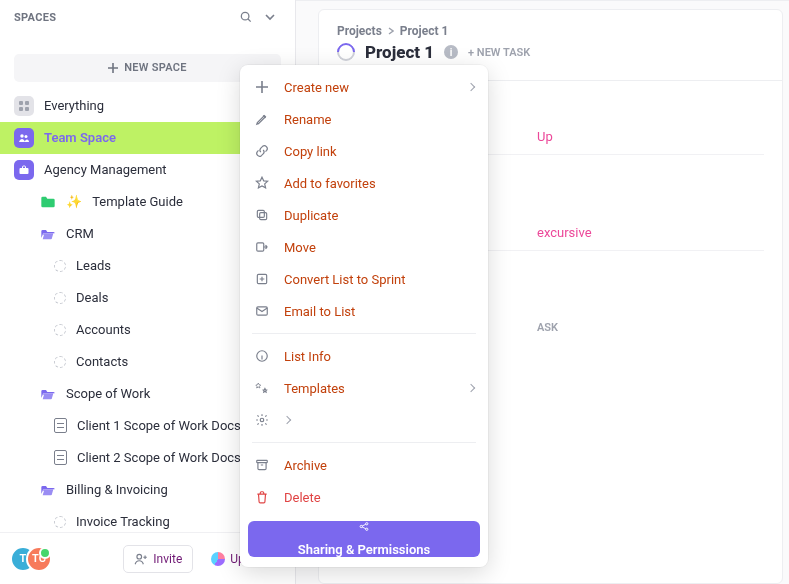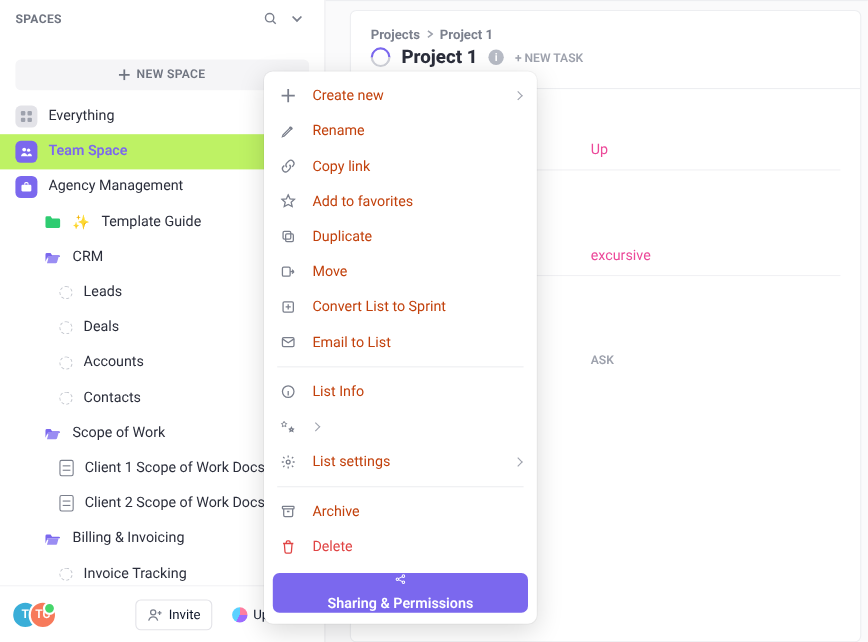--- a/index.html
+++ b/index.html
@@ -163,21 +163,21 @@
   .pill-btn {
     height: 28px;
     border: 1px solid #e3e3e8;
     border-radius: 5px;
     background: #fff;
     display: flex;
     align-items: center;
     gap: 5px;
     padding: 0 10px;
     font-size: 12px;
-    color: #0f172a;
+    color: #701a75;
     cursor: pointer;
   }
   .pill-btn.upgrade { border: none; }
   .brand-dot {
     width: 14px; height: 14px;
     border-radius: 50%;
     background: conic-gradient(#ff7fa1 0 90deg, #9c6cff 90deg 210deg, #5ad1ff 210deg 360deg);
     display: inline-block;
   }
   
@@ -549,30 +549,30 @@
         </span>
       <span class="label">List Info</span>
     </div>
     <div class="menu-item">
       <span class="menu-ico">
           <svg width="14" height="14" viewBox="0 0 24 24" fill="none" stroke="currentColor" stroke-width="2">
             <path d="M6 3l2 4 4 1-3 3 1 4-4-2-4 2 1-4-3-3 4-1 2-4z" transform="scale(0.7) translate(2,2)"></path>
             <path d="M17 13l1 2 2 .5-1.5 1.5.5 2-2-1-2 1 .5-2L14 15.5l2-.5 1-2z"></path>
           </svg>
         </span>
+      <span class="label">Templates</span>
       <span class="chevron-r"></span>
     </div>
     <div class="menu-item">
       <span class="menu-ico">
           <svg width="14" height="14" viewBox="0 0 24 24" fill="none" stroke="currentColor" stroke-width="2">
             <circle cx="12" cy="12" r="3"></circle>
             <path d="M12 2v3M12 19v3M4.2 4.2l2.1 2.1M17.7 17.7l2.1 2.1M2 12h3M19 12h3M4.2 19.8l2.1-2.1M17.7 6.3l2.1-2.1"></path>
           </svg>
         </span>
-      <span class="label">List settings</span>
       <span class="chevron-r"></span>
     </div>
 
     <div class="menu-sep"></div>
 
     <div class="menu-item">
       <span class="menu-ico">
           <svg width="14" height="14" viewBox="0 0 24 24" fill="none" stroke="currentColor" stroke-width="2">
             <rect x="3" y="4" width="18" height="4" rx="1"></rect>
             <path d="M5 8v10a2 2 0 0 0 2 2h10a2 2 0 0 0 2-2V8M10 12h4"></path>

